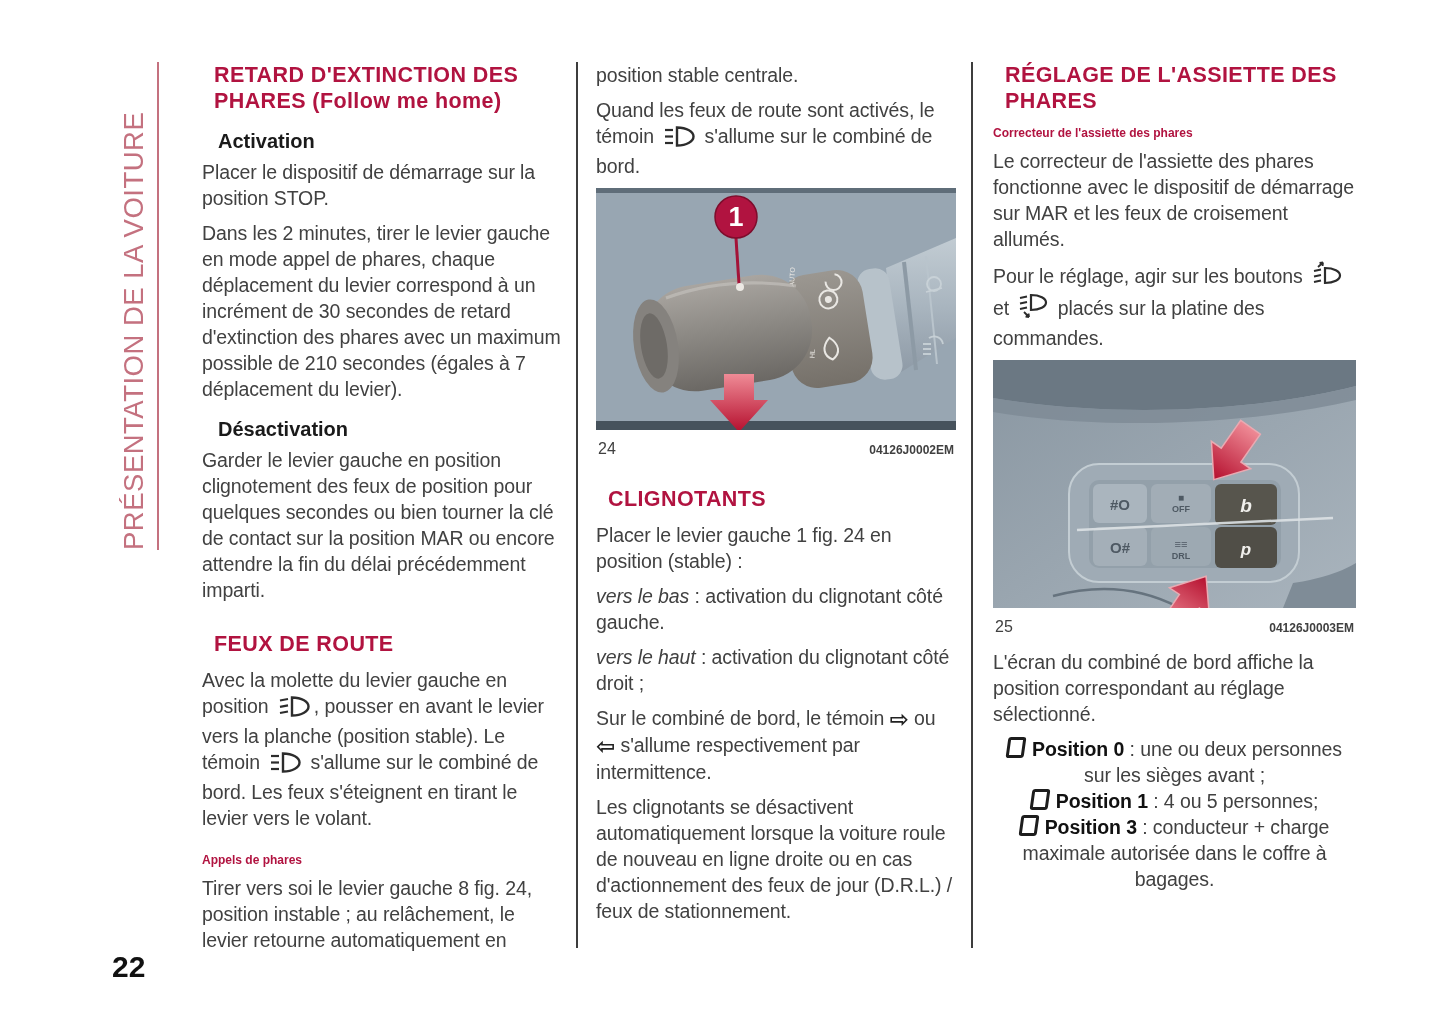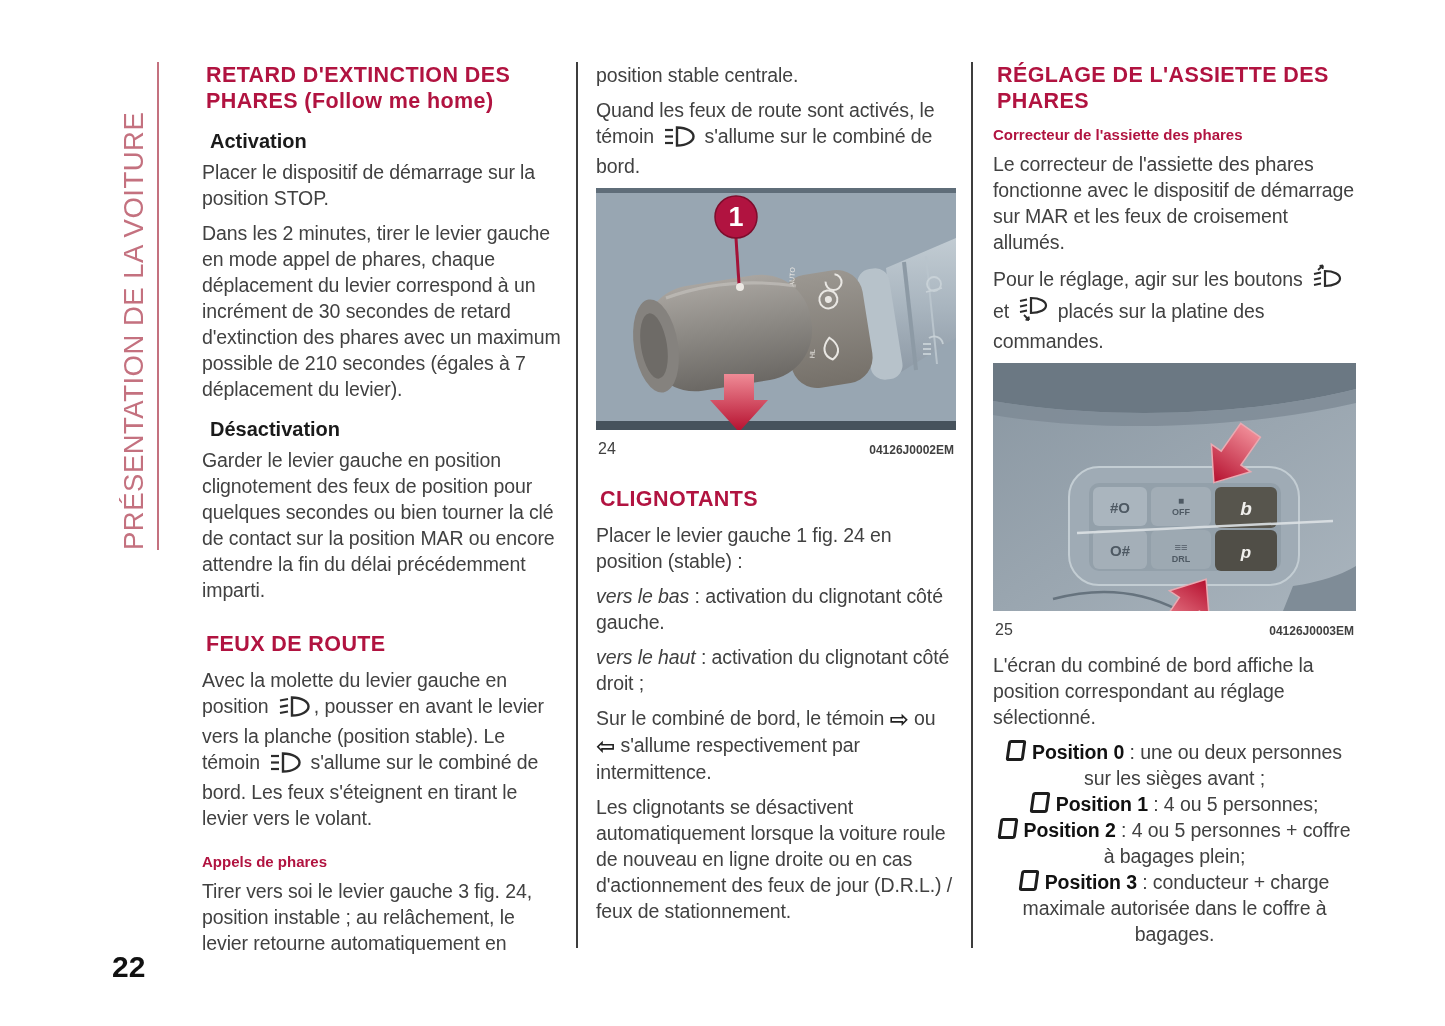--- a/index.html
+++ b/index.html
@@ -10,24 +10,24 @@
   }
   .col{position:absolute;top:62px;}
   #col1{left:202px;width:360px;}
   #col2{left:596px;width:360px;}
   #col3{left:993px;width:363px;}
   .vdiv{position:absolute;top:62px;width:2px;height:886px;background:#3d3d3d;}
   #vdiv1{left:576px;}
   #vdiv2{left:971px;}
 
   .h1{color:#b11340;font-weight:bold;font-size:21.5px;line-height:26px;
-      letter-spacing:.4px;margin:0 0 10px 4px;}
+      letter-spacing:.4px;margin:0 0 10px 12px;}
   .h1.mt{margin-top:28px;}
-  .h2red{color:#b11340;font-weight:bold;font-size:15px;margin:22px 0 8px 0;}
-  .h3{color:#1a1a1a;font-weight:bold;font-size:20px;margin:16px 0 6px 8px;}
+  .h2red{color:#b11340;font-weight:bold;font-size:12px;margin:22px 0 8px 0;}
+  .h3{color:#1a1a1a;font-weight:bold;font-size:20px;margin:16px 0 6px 16px;}
   p{font-size:19.5px;line-height:26px;margin:0 0 9px 0;letter-spacing:-.1px;}
   .it{font-style:italic;}
   .figimg{width:100%;display:block;border:0;}
   .figcap{display:flex;justify-content:space-between;align-items:baseline;
           margin:10px 2px 0 2px;font-size:16px;color:#404040;}
   .figcode{font-weight:bold;font-size:12px;text-align:center;}
   .icon-inline{display:inline-block;vertical-align:-4px;margin:0 4px;}
   .arrowchar{font-family:"DejaVu Sans",sans-serif;font-size:23px;color:#222;
              vertical-align:-2px;font-weight:bold;}
   .posrow{font-size:19.5px;line-height:26px;margin:0;letter-spacing:-.1px;text-align:center;}
@@ -79,21 +79,21 @@
         <path d="M14 1.5 C24 1.5 30.5 6 30.5 10.5 C30.5 15 24 19.5 14 19.5 Z" fill="none" stroke="#2c2c2c" stroke-width="2.4"></path>
         <path d="M2 4 H10" stroke="#2c2c2c" stroke-width="2.2"></path>
         <path d="M2 10.5 H10" stroke="#2c2c2c" stroke-width="2.2"></path>
         <path d="M2 17 H10" stroke="#2c2c2c" stroke-width="2.2"></path>
       </svg>
     </span>
     <span>s'allume sur le combiné de bord. Les feux s'éteignent en tirant le levier vers le volant.</span>
   </p>
 
   <div class="h2red">Appels de phares</div>
-  <p>Tirer vers soi le levier gauche 3 fig. 24, position instable ; au relâchement, le levier retourne automatiquement en</p>
+  <p>Tirer vers soi le levier gauche 8 fig. 24, position instable ; au relâchement, le levier retourne automatiquement en</p>
 </div>
 
 <div class="col" id="col2">
   <p>position stable centrale.</p>
   <p>
     <span>Quand les feux de route sont activés, le témoin</span>
     <span class="icon-inline">
       <svg width="32" height="21" viewBox="0 0 32 21">
         <path d="M14 1.5 C24 1.5 30.5 6 30.5 10.5 C30.5 15 24 19.5 14 19.5 Z" fill="none" stroke="#2c2c2c" stroke-width="2.4"></path>
         <path d="M2 4 H10" stroke="#2c2c2c" stroke-width="2.2"></path>
@@ -272,18 +272,15 @@
 
   <p class="spc">L'écran du combiné de bord affiche la position correspondant au réglage sélectionné.</p>
 
   <p class="posrow">
     <span class="posbox"></span><span class="poslabel">Position 0</span><span> : une ou deux personnes sur les sièges avant ;</span>
   </p>
   <p class="posrow">
     <span class="posbox"></span><span class="poslabel">Position 1</span><span> : 4 ou 5 personnes;</span>
   </p>
   <p class="posrow">
-    <span class="posbox"></span><span class="poslabel">Position 2</span><span> : 4 ou 5 personnes + coffre à bagages plein;</span>
-  </p>
-  <p class="posrow">
     <span class="posbox"></span><span class="poslabel">Position 3</span><span> : conducteur + charge maximale autorisée dans le coffre à bagages.</span>
   </p>
 </div>
 
 </body></html>

